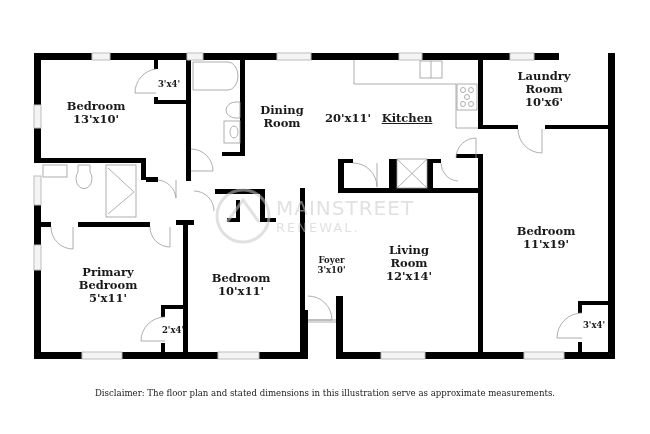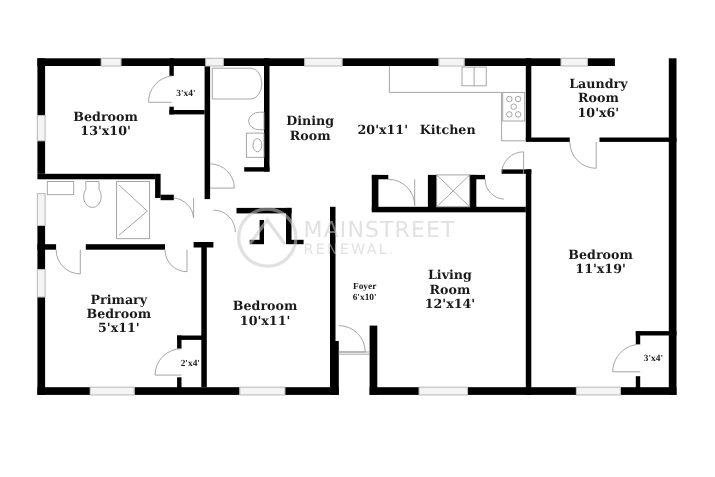--- a/index.html
+++ b/index.html
@@ -1,21 +1,21 @@
 <!DOCTYPE html>
 <html><head>
   <meta charset="utf-8">
   <style>
     html, body { margin:0; padding:0; background:#ffffff; }
     body { width:650px; height:434px; position:relative; overflow:hidden; font-family:"DejaVu Serif", serif; }
     .canvas { position:absolute; left:0; top:0; width:650px; height:434px; }
     svg.plan { position:absolute; left:0; top:0; }
     .label { position:absolute; text-align:center; font-family:"DejaVu Serif", serif; font-weight:bold; color:#1a1a1a; line-height:1.15; white-space:nowrap; transform:translateX(-50%); }
     .lbl-lg { font-size:11.5px; }
-    .lbl-sm { font-size:8.5px;font-family:Liberation Serif, serif; }
+    .lbl-sm { font-size:8.5px; }
     .watermark { position:absolute; left:213px; top:186px; width:230px; height:60px; pointer-events:none; }
     .wm-text1 { position:absolute; left:63px; top:10px; font-family:"DejaVu Sans", sans-serif; font-size:20px; letter-spacing:1px; color:rgba(200,200,200,0.55); }
     .wm-text2 { position:absolute; left:63px; top:34px; font-family:"DejaVu Sans", sans-serif; font-size:13px; letter-spacing:2px; color:rgba(200,200,200,0.55);text-align:center; }
     .disclaimer { position:absolute; left:0; top:388px; width:650px; text-align:center; font-family:"DejaVu Serif", serif; font-size:8.6px; color:#222; line-height:1.35; }
   </style>
 </head>
 <body>
 
 <div class="canvas">
   <svg class="plan" width="650" height="434" viewBox="0 0 650 434">
@@ -174,21 +174,21 @@
     <div>Bedroom</div>
     <div>13'x10'</div>
   </div>
   <div class="label lbl-sm" style="left:169px; top:80px;">3'x4'</div>
 
   <div class="label lbl-lg" style="left:282px; top:104px;">
     <div>Dining</div>
     <div>Room</div>
   </div>
   <div class="label lbl-lg" style="left:348px; top:112px;">20'x11'</div>
-  <div class="label lbl-lg" style="left:407px; top:112px;">Kitchen</div>
+  <div class="label lbl-lg" style="left:407px; top:112px;text-decoration:underline;">Kitchen</div>
 
   <div class="label lbl-lg" style="left:544px; top:70px;">
     <div>Laundry</div>
     <div>Room</div>
     <div>10'x6'</div>
   </div>
 
   <div class="label lbl-lg" style="left:108px; top:266px;text-align:center;">
     <div>Primary</div>
     <div>Bedroom</div>
@@ -196,30 +196,31 @@
   </div>
   <div class="label lbl-sm" style="left:173px; top:326px;">2'x4'</div>
 
   <div class="label lbl-lg" style="left:241px; top:272px;">
     <div>Bedroom</div>
     <div>10'x11'</div>
   </div>
 
   <div class="label lbl-sm" style="left:320px; top:256px;padding-left:23px;">
     <div>Foyer</div>
-    <div>6'x10'</div>
+    <div>3'x10'</div>
   </div>
 
   <div class="label lbl-lg" style="left:409px; top:244px;">
     <div>Living</div>
     <div>Room</div>
     <div>12'x14'</div>
   </div>
 
   <div class="label lbl-lg" style="left:546px; top:225px;">
     <div>Bedroom</div>
     <div>11'x19'</div>
   </div>
   <div class="label lbl-sm" style="left:594px; top:321px;">3'x4'</div>
 
   <div class="disclaimer">
+    <div>Disclaimer: The floor plan and stated dimensions in this illustration serve as approximate measurements.</div>
   </div>
 </div>
 
 </body></html>

